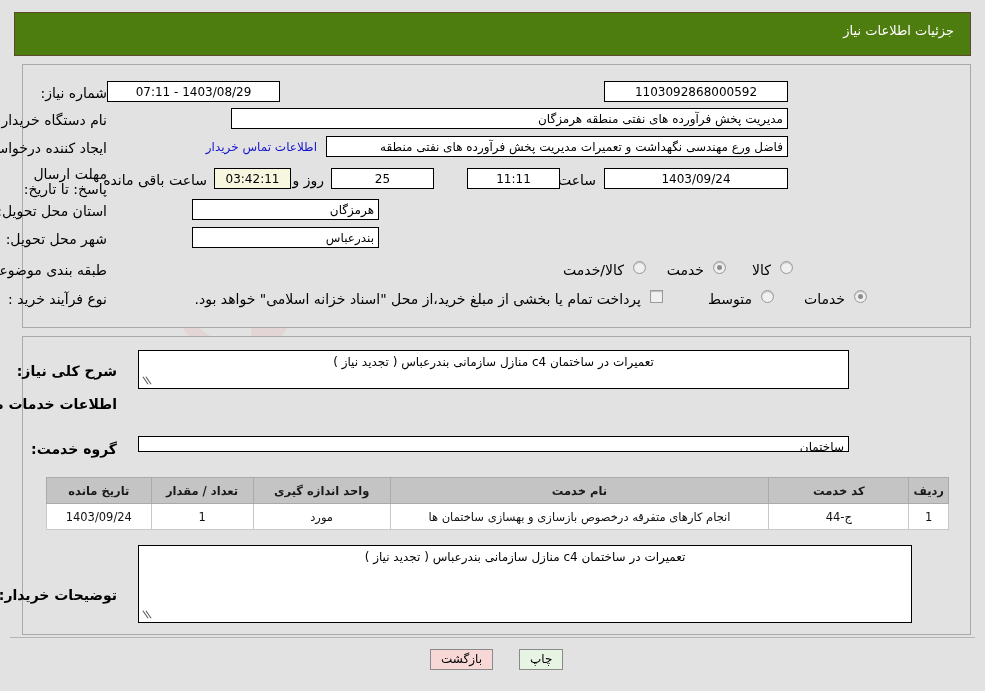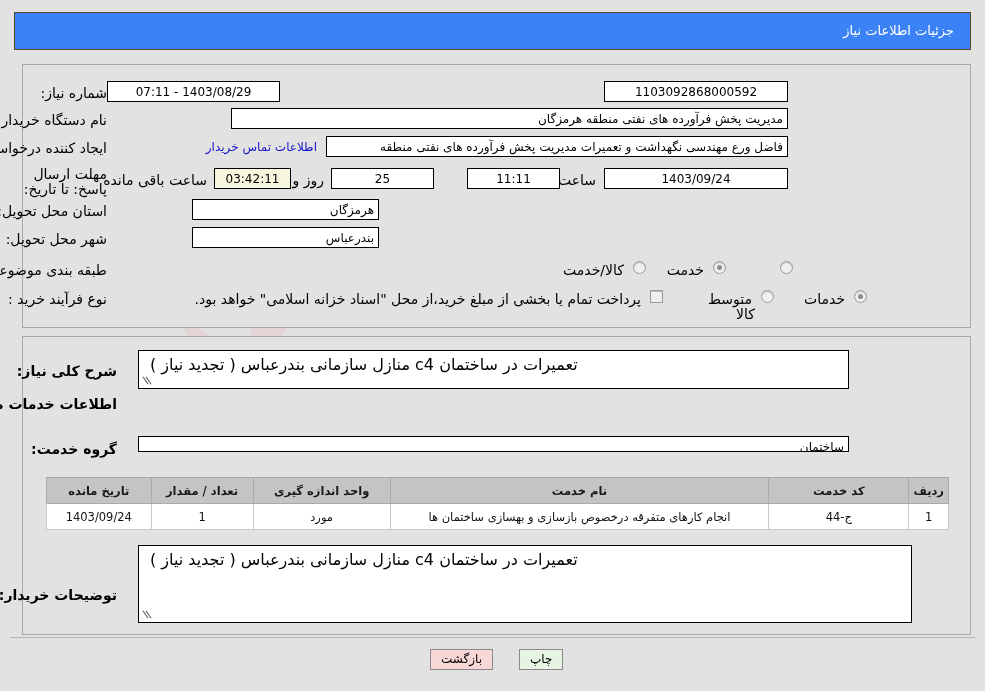--- a/index.html
+++ b/index.html
@@ -42,22 +42,22 @@
   .wm-arrow {
     position: absolute;
     left: 180px; top: 300px;
     width: 120px; height: 60px;
   }
 
   
   .header {
     position: absolute;
     left: 14px; top: 12px;
-    width: 957px; height: 38px;
-    background: #3b82f6;
+    width: 957px; height: 44px;
+    background: #4d7c0f;
     border: 1px solid #5e492f;
     color: #ffffff;
     z-index: 2;
   }
   .header-title {
     position: absolute;
     right: 16px; top: 10px;
     font-size: 13px;
     color: #ffffff;
   }
@@ -134,24 +134,24 @@
     border: 1px solid #9a9a9a;
     box-shadow: inset 0 1px 1px rgba(0,0,0,.22);
     z-index: 4;
   }
 
   
   .ta {
     position: absolute;
     background: #ffffff;
     border: 1px solid #000000;
-    font-size: 16px;
-    color: #000;
-    padding: 4px 11px;
-    text-align: left;
+    font-size: 12px;
+    color: #000;
+    padding: 4px 18px;
+    text-align: center;
     z-index: 3;
     overflow: hidden;
   }
   .ta .grip {
     position: absolute;
     left: 2px; bottom: 1px;
     width: 12px; height: 12px;
     z-index: 4;
   }
   .ta .grip::before,
@@ -262,21 +262,21 @@
 
   <div class="lbl" style="right:878px; top:203px;">استان محل تحویل:</div>
   <div class="fld r" style="right:606px; top:199px; width:187px;">هرمزگان</div>
 
   <div class="lbl" style="right:878px; top:231px;">شهر محل تحویل:</div>
   <div class="fld r" style="right:606px; top:227px; width:187px;">بندرعباس</div>
 
   <div class="lbl" style="right:878px; top:262px;">طبقه بندی موضوعی:</div>
 
   <div class="radio" style="right:192px; top:261px;"></div>
-  <div class="lbl" style="right:230px; top:262px;margin-top:44px;">کالا</div>
+  <div class="lbl" style="right:214px; top:262px;">کالا</div>
 
   <div class="radio on" style="right:259px; top:261px;"></div>
   <div class="lbl" style="right:281px; top:262px;">خدمت</div>
 
   <div class="radio" style="right:339px; top:261px;"></div>
   <div class="lbl" style="right:361px; top:262px;">کالا/خدمت</div>
 
   <div class="lbl" style="right:878px; top:291px;">نوع فرآیند خرید :</div>
 
   <div class="radio on" style="right:118px; top:290px;"></div>

